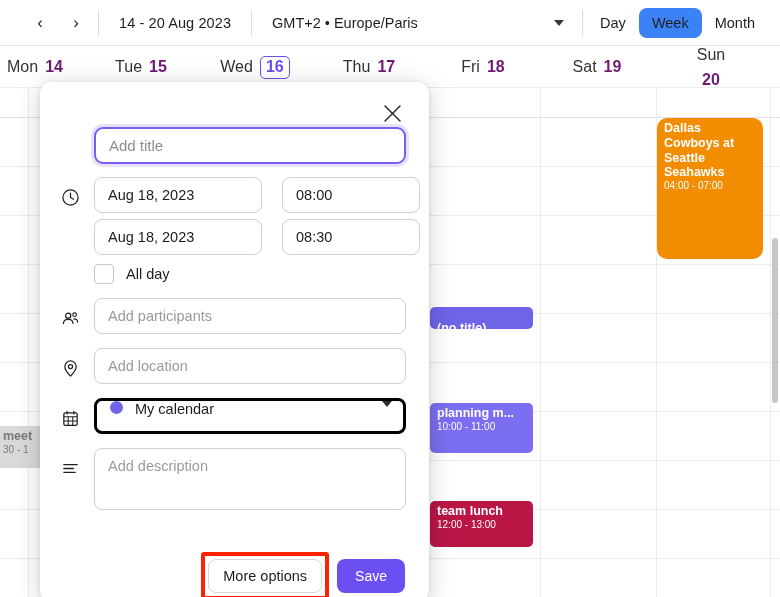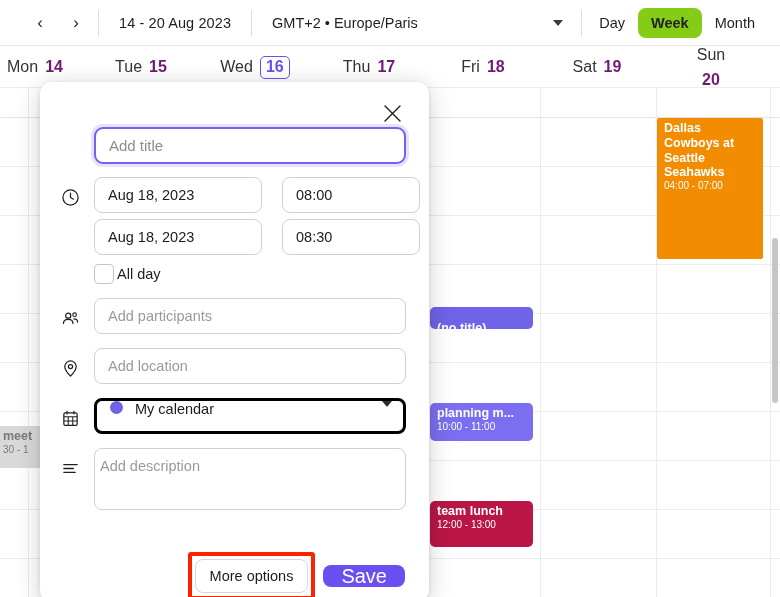--- a/index.html
+++ b/index.html
@@ -86,21 +86,21 @@
     font-size: 14.5px;
     color: #1f1f1f;
     padding: 7px 13px;
     border-radius: 8px;
     background: transparent;
     border: none;
     cursor: pointer;
     white-space: nowrap;
     font-family: "Liberation Sans", sans-serif;
   }
-  .view-btn.active { background: #84cc16; font-weight: bold; }
+  .view-btn.active { background: #3b82f6; }
 
   
   .day-header-row {
     position: absolute;
     left: 0; top: 46px;
     width: 780px; height: 42px;
     background: #ffffff;
     border-bottom: 1px solid #ececec;
   }
   .day-col-head {
@@ -175,21 +175,21 @@
     display: block;
     white-space: normal;
     word-break: break-word;
   }
   .event .ev-time {
     font-size: 10px;
     font-weight: 400;
     display: block;
     white-space: nowrap;
   }
-  .event.square { border-radius: 2px; }
+  .event.square { border-radius: 10px; }
   .event.dimmed {
     color: #7a7a7a;
     background: #d9d9d9 !important;
     border-radius: 3px;
   }
 
   
   .scrollbar-track {
     position: absolute;
     right: 0; top: 118px;
@@ -277,21 +277,21 @@
   }
   .title-input::placeholder { color: #8d8d8d; }
 
   .dt-row { display: flex; gap: 20px; }
   .dt-date { width: 168px; }
   .dt-time { width: 138px; }
 
   .allday-row {
     display: flex;
     align-items: center;
-    gap: 3px;
+    gap: 12px;
     margin-top: 3px;
   }
   .checkbox {
     width: 20px; height: 20px;
     border: 1px solid #c4c4c4;
     border-radius: 4px;
     background: #ffffff;
     cursor: pointer;
   }
   .allday-label {
@@ -323,21 +323,21 @@
     border-left: 5px solid transparent;
     border-right: 5px solid transparent;
     border-top: 6px solid #2e2e2e;
   }
 
   .desc-area {
     height: 62px;
     border: 1px solid #d0d0d0;
     border-radius: 8px;
     background: #ffffff;
-    padding: 9px 5px;
+    padding: 9px 13px;
     font-size: 14.5px;
     color: #0c4a6e;
     font-family: "Liberation Sans", sans-serif;
     resize: none;
     width: 100%;
     outline: none;
   }
   .desc-area::placeholder { color: #9a9a9a; }
 
   .modal-footer {
@@ -363,27 +363,27 @@
     border: 1px solid #d6d6d6;
     border-radius: 8px;
     background: #ffffff;
     font-size: 14.5px;
     color: #1c1c1c;
     cursor: pointer;
     font-family: "Liberation Sans", sans-serif;
     padding: 0 14px;
   }
   .btn-primary {
-    height: 22px;
+    height: 34px;
     min-width: 62px;
     border: none;
     border-radius: 8px;
     background: #6c4ff0;
     color: #ffffff;
-    font-size: 20px;
+    font-size: 14px;
     cursor: pointer;
     font-family: "Liberation Sans", sans-serif;
     padding: 0 18px;
   }
 </style>
 </head>
 <body>
 
 <div id="app">
 
@@ -460,21 +460,21 @@
 
     <div class="event square" style="left:657px;top:30px;width:106px;height:141px;background:#f28c00;">
       <span class="ev-title">Dallas Cowboys at Seattle Seahawks</span>
       <span class="ev-time">04:00 - 07:00</span>
     </div>
 
     <div class="event" style="left:430px;top:219px;width:103px;height:22px;background:#6f63e8;padding-top:14px;">
       <span class="ev-title">(no title)</span>
     </div>
 
-    <div class="event" style="left:430px;top:315px;width:103px;height:38px;background:#7b6ef0;">
+    <div class="event" style="left:430px;top:315px;width:103px;height:50px;background:#7b6ef0;">
       <span class="ev-title">planning m...</span>
       <span class="ev-time">10:00 - 11:00</span>
     </div>
 
     <div class="event" style="left:430px;top:413px;width:103px;height:46px;background:#b91646;">
       <span class="ev-title">team lunch</span>
       <span class="ev-time">12:00 - 13:00</span>
     </div>
 
     <div class="event dimmed" style="left:-4px;top:338px;width:47px;height:42px;">

